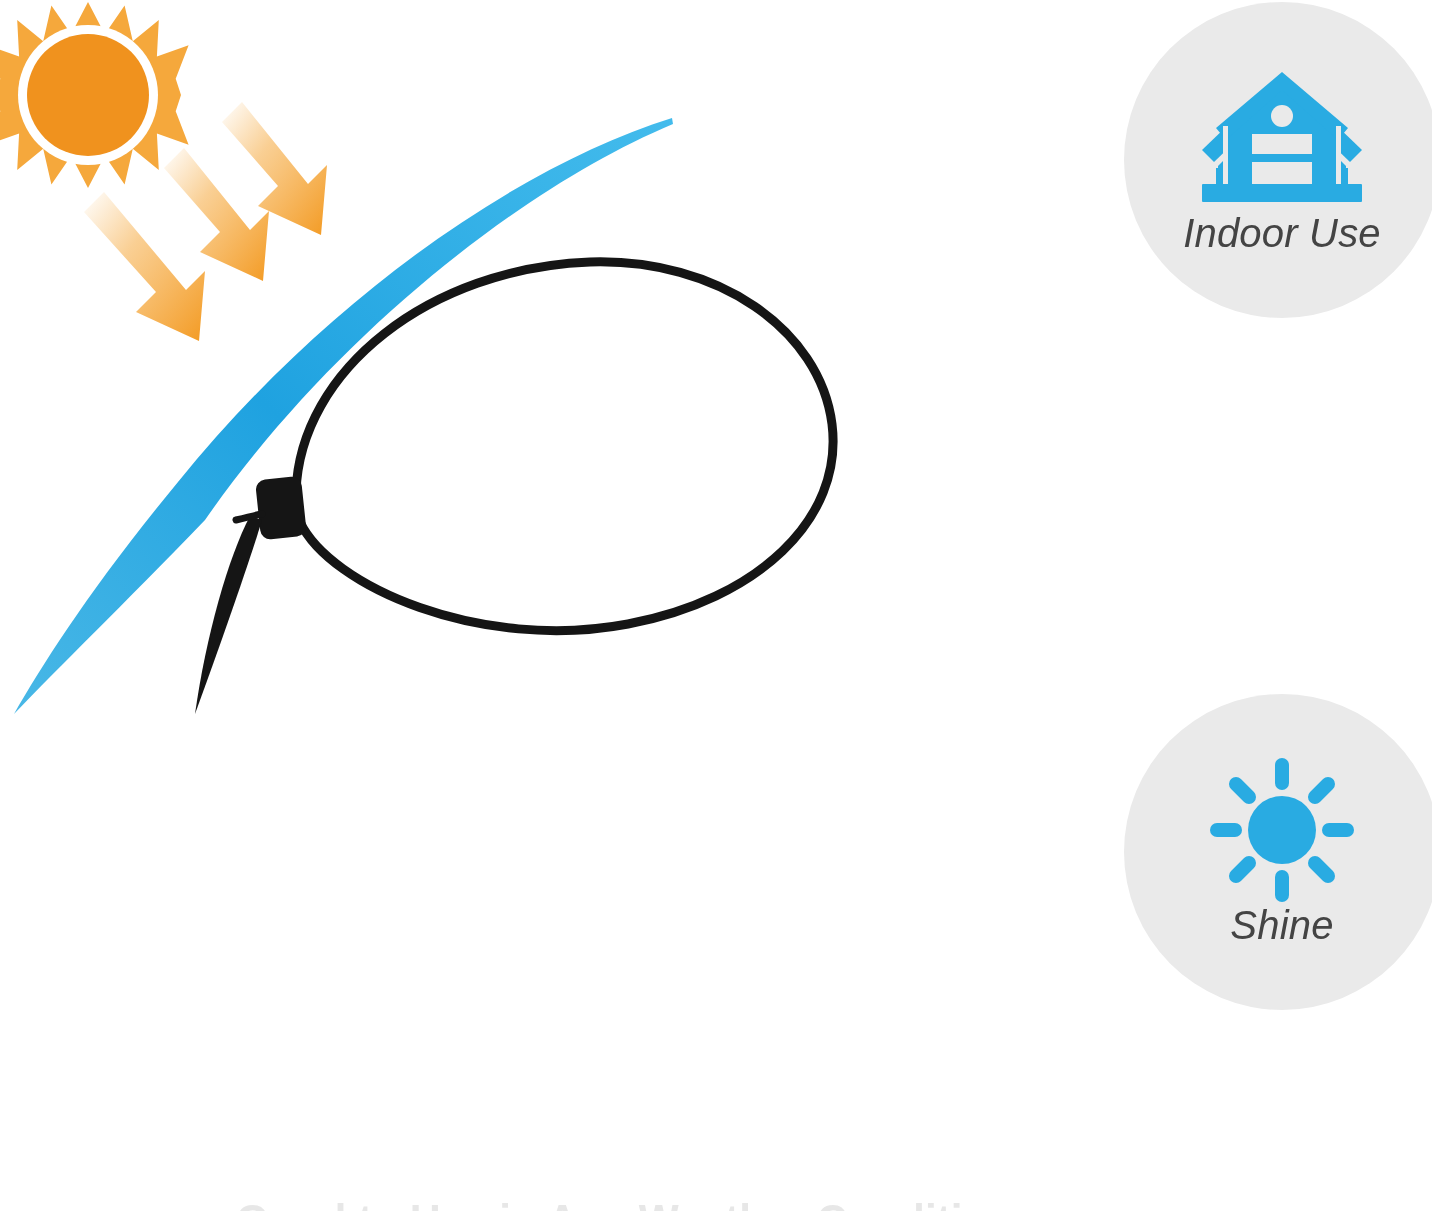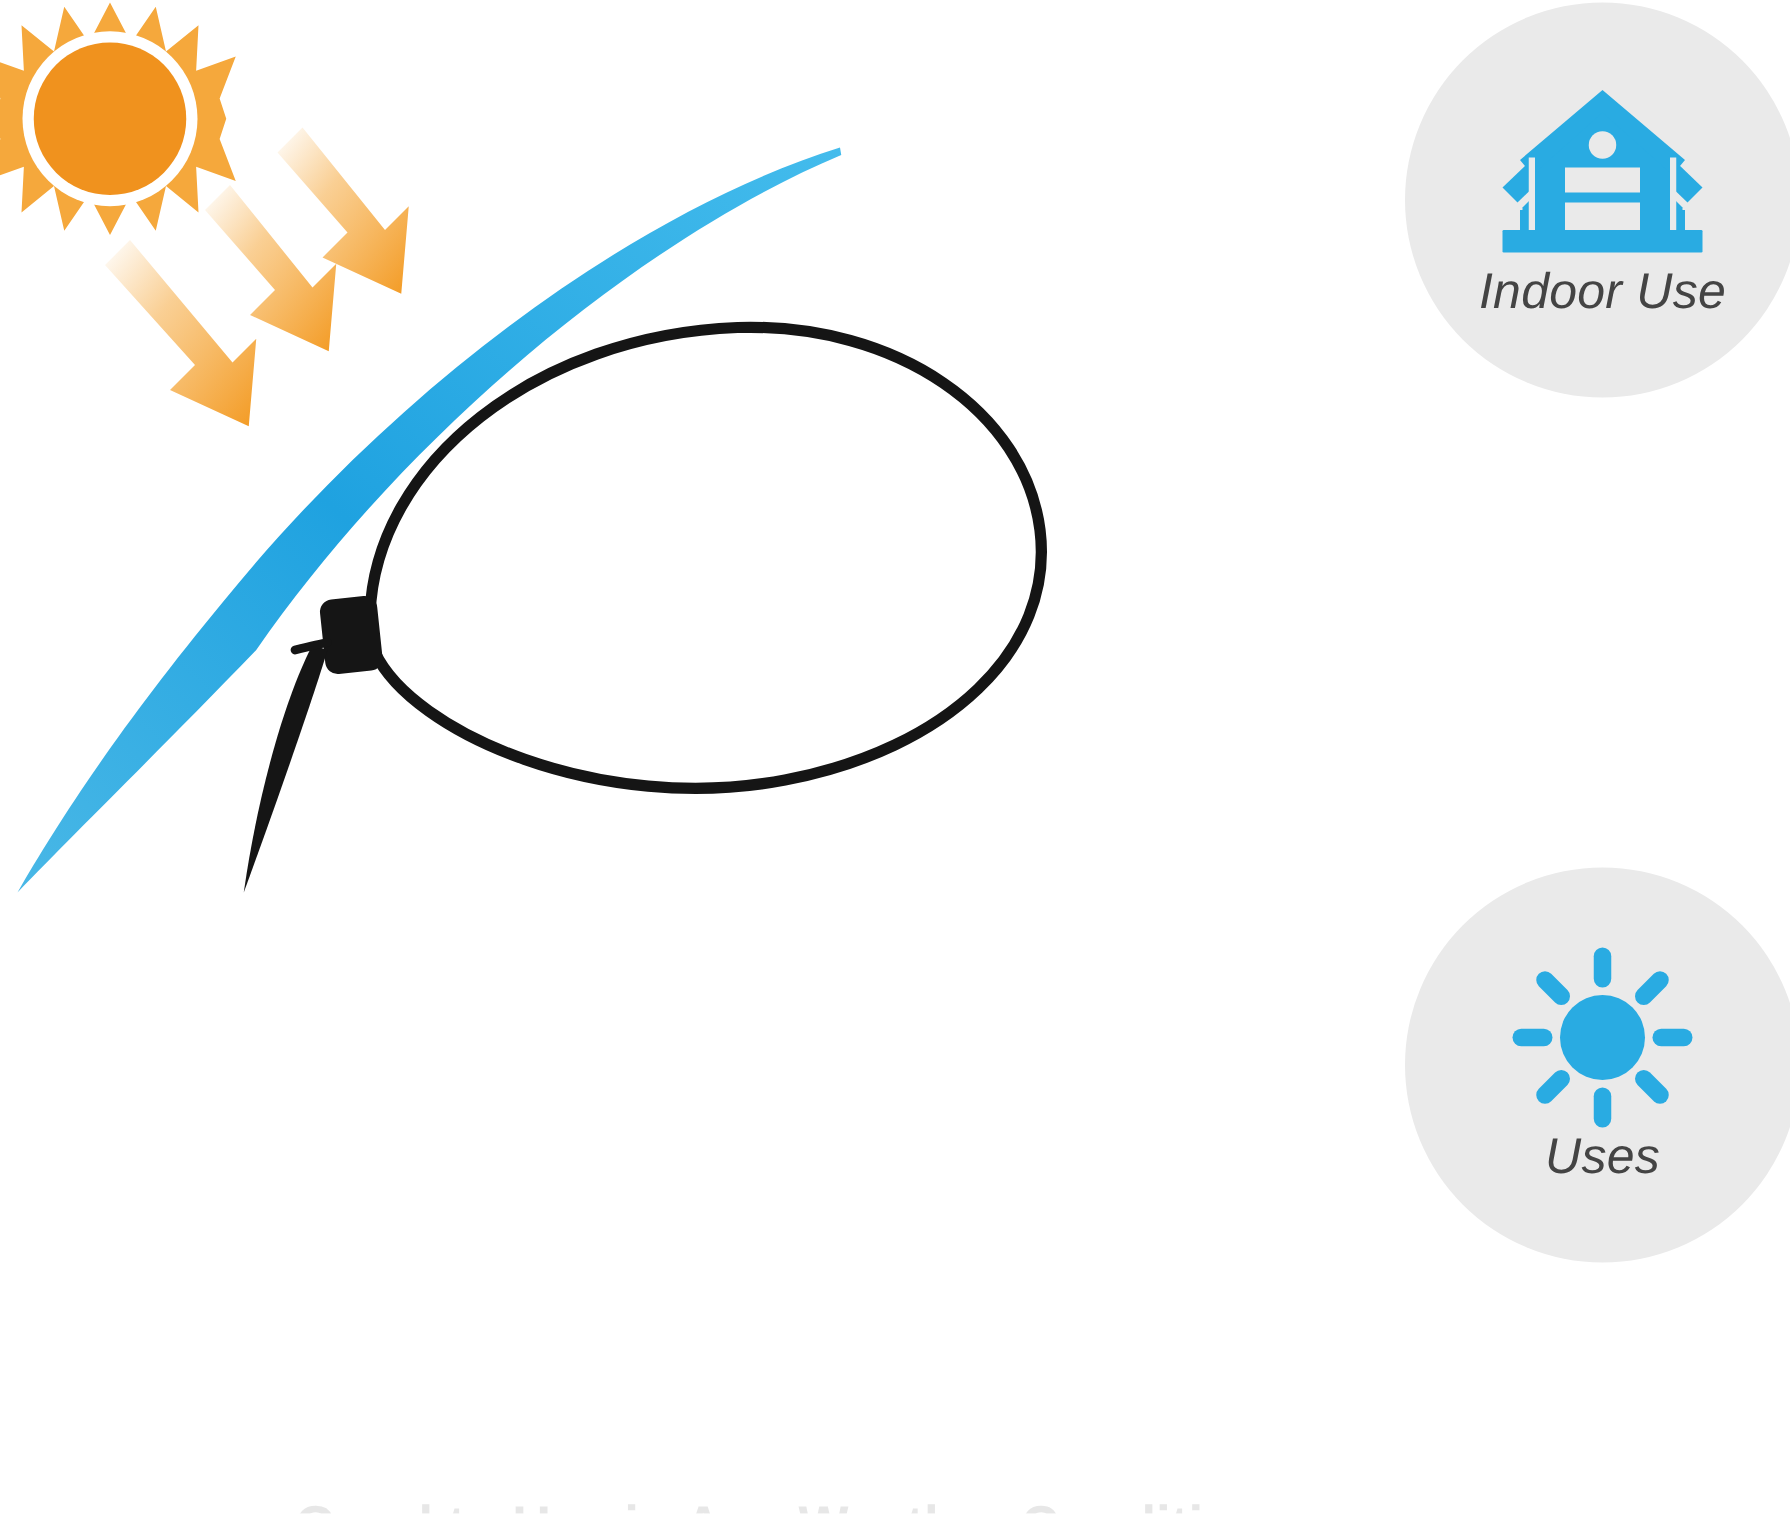--- a/index.html
+++ b/index.html
@@ -278,21 +278,21 @@
             <line x1="8" y1="73" x2="26" y2="73"></line>
             <line x1="120" y1="73" x2="138" y2="73"></line>
 
             <line x1="27" y1="27" x2="40" y2="40"></line>
             <line x1="106" y1="106" x2="119" y2="119"></line>
             <line x1="119" y1="27" x2="106" y2="40"></line>
             <line x1="40" y1="106" x2="27" y2="119"></line>
           </g>
         </svg>
       </div>
-      <div class="badge-label">Uses</div>
+      <div class="badge-label">Shine</div>
     </div>
 
   </div>
 
 
   <div id="footer-clip">
     <div class="footer-text">Good to Use in Any Weather Conditions</div>
   </div>
 
 </div>

